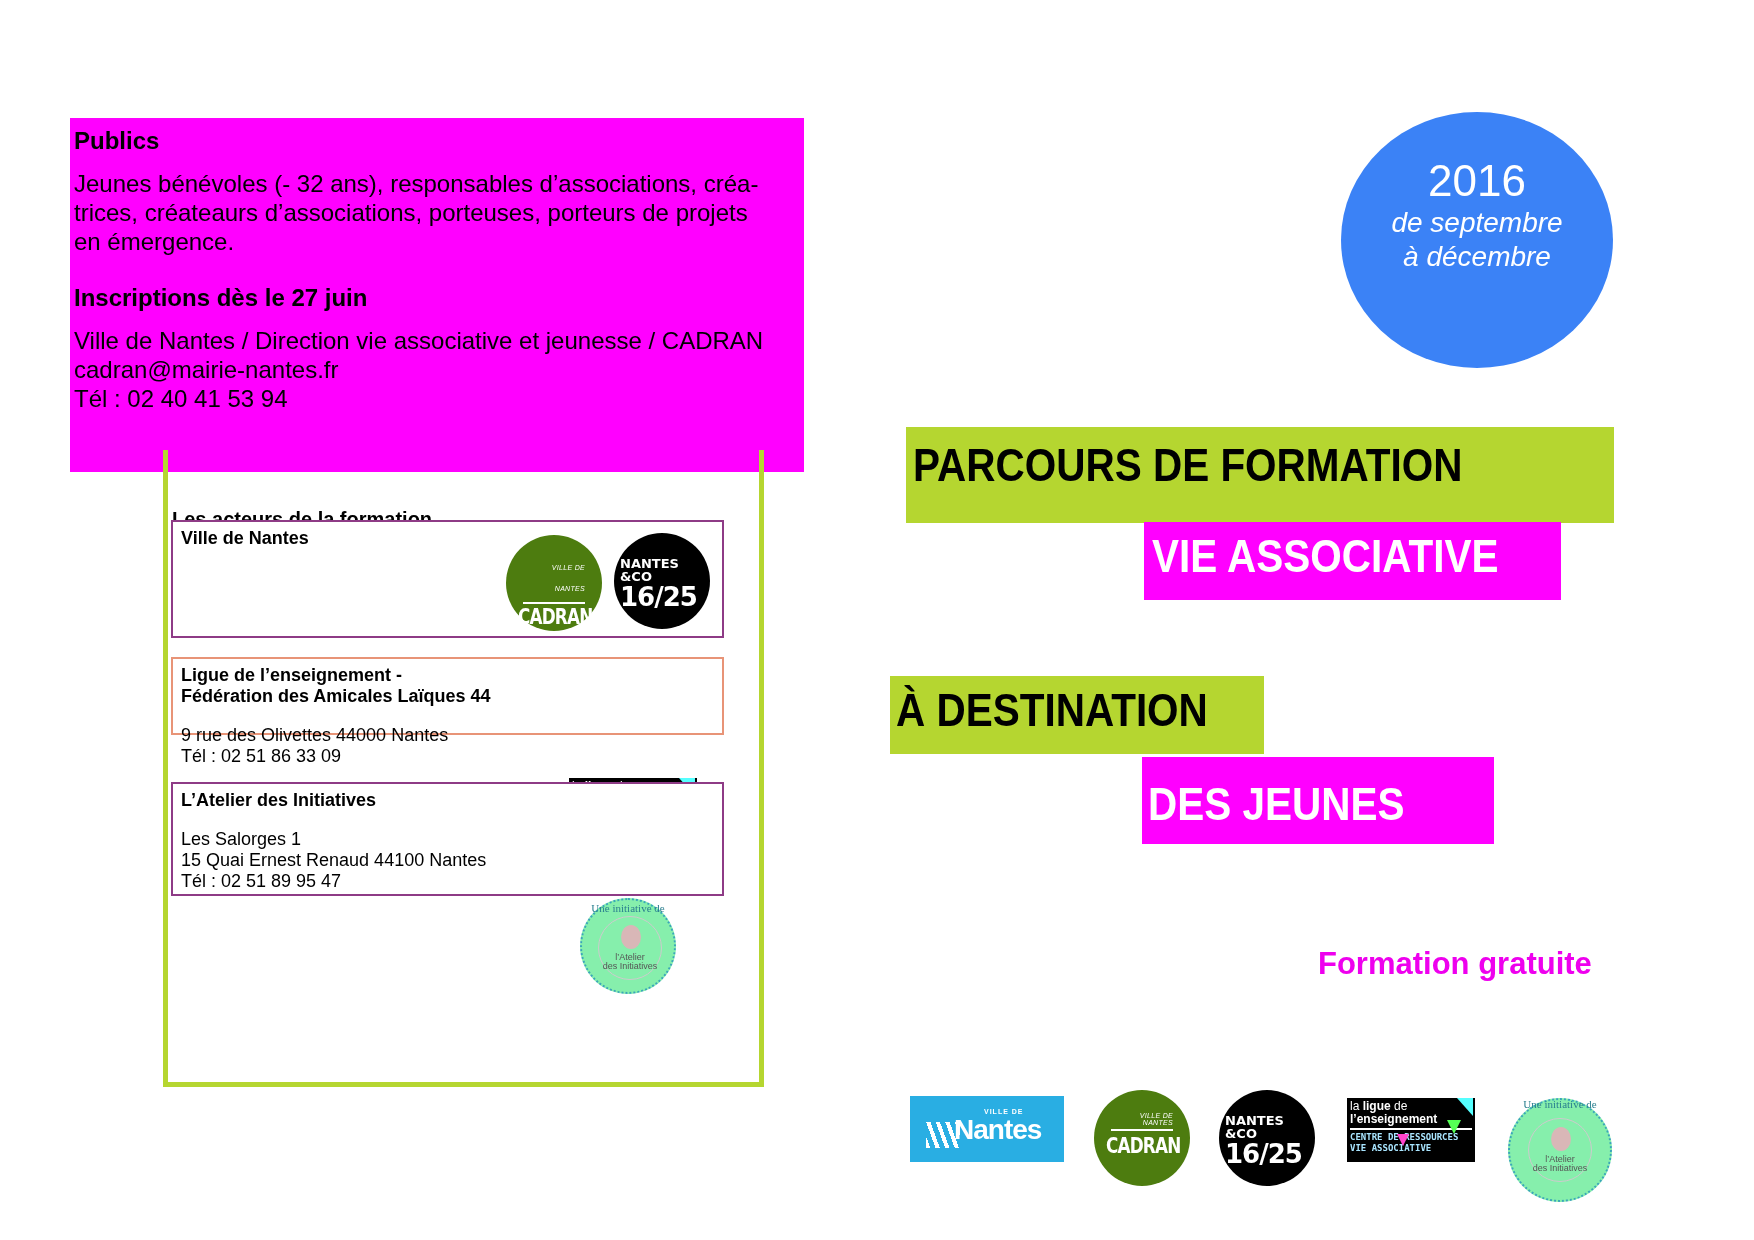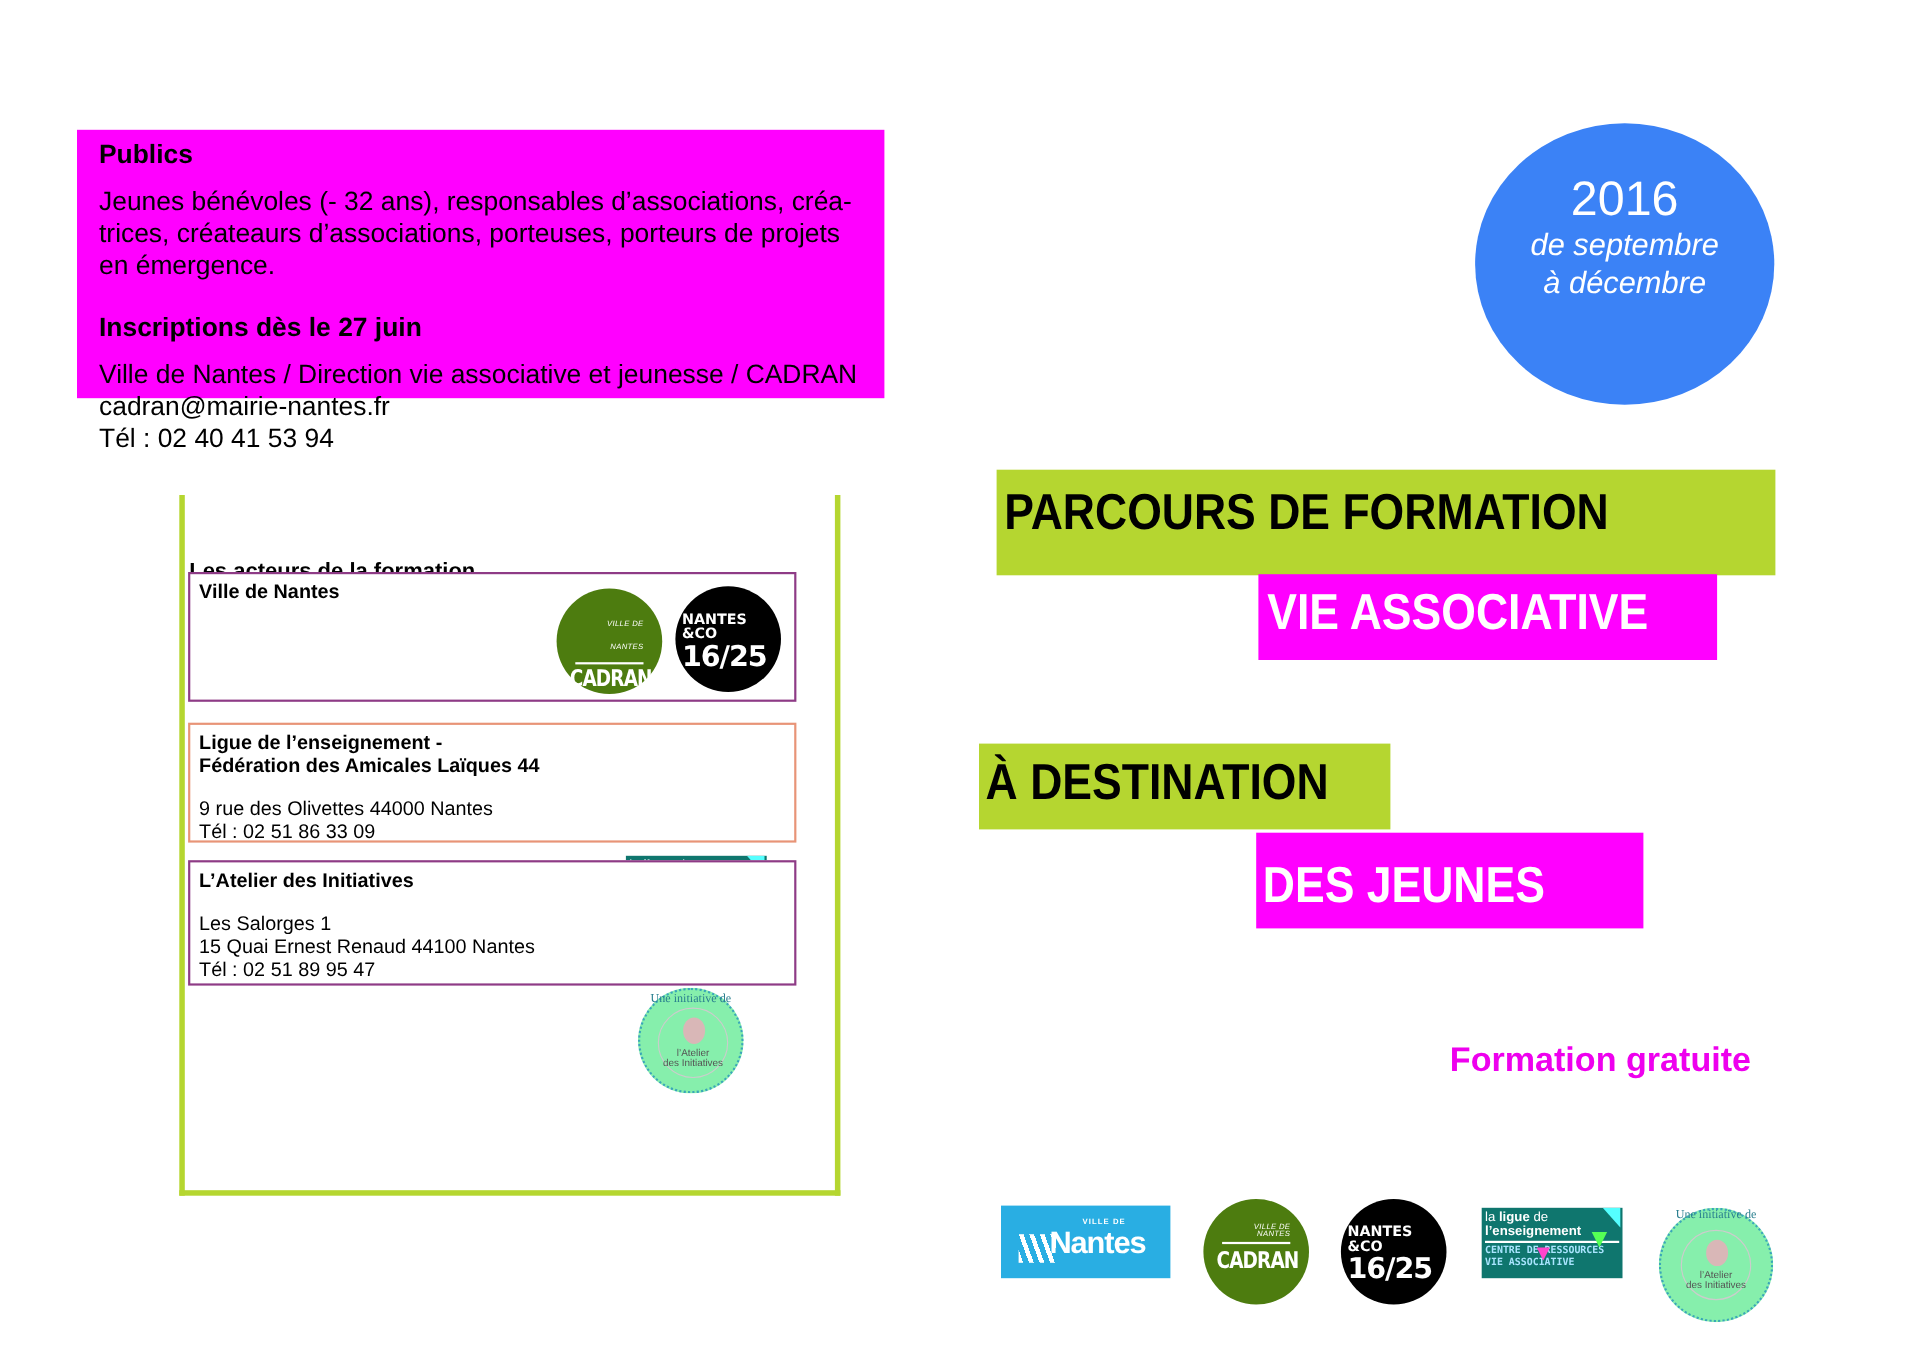--- a/index.html
+++ b/index.html
@@ -1,21 +1,21 @@
 <!DOCTYPE html>
 <html><head>
 <meta charset="utf-8">
 <style>
   html, body { margin:0; padding:0; background:#ffffff; }
   body { width:1754px; height:1240px; position:relative; overflow:hidden;
          font-family:"Liberation Sans", "DejaVu Sans", sans-serif; color:#000; }
   .abs { position:absolute; }
 
   
-  #publics { left:70px; top:118px; width:734px; height:244px; background:#ff00ff; box-sizing:border-box; padding:8px 20px; }
+  #publics { left:70px; top:118px; width:734px; height:354px; background:#ff00ff; box-sizing:border-box; padding:8px 4px; }
   #publics .h { font-weight:bold; font-size:24px; }
   #publics p { margin:0; font-size:24px; line-height:29px; }
   #publics .gap { height:14px; }
 
   
   #frame { left:163px; top:450px; width:601px; height:637px; border:5px solid #b5d630; border-top:none; box-sizing:border-box; }
 
   #acteurs-title { left:172px; top:508px; font-size:20px; font-weight:bold; }
 
   .acteur { position:absolute; left:171px; width:553px; box-sizing:border-box; border:2px solid #8e3b86; background:#fff; padding:6px 8px; font-size:18px; line-height:21px; }
@@ -24,21 +24,21 @@
   .acteur.ligue { border-color:#e89477; }
   .logo-slot { position:absolute; }
 
   
   .cadran { width:96px; height:96px; border-radius:50%; background:#4d7c0f; color:#fff; text-align:right; box-sizing:border-box; padding-top:22px; }
   .cadran .small { font-size:7px; font-style:italic; letter-spacing:.3px; border-bottom:2px solid #fff; width:62px; margin:0 auto 3px; padding-bottom:3px; }
   .cadran .big { font-family:"DejaVu Sans", sans-serif; font-weight:bold; font-size:21px; letter-spacing:-1px; transform:scaleX(0.8); }
   .nantesco { width:96px; height:96px; border-radius:50%; background:#000; color:#fff; box-sizing:border-box; padding:24px 0 0 6px; font-family:"DejaVu Sans", sans-serif; font-weight:bold; line-height:13px; }
   .nantesco .l1 { font-size:13px; }
   .nantesco .l2 { font-size:26px; line-height:28px; letter-spacing:-1px; }
-  .ligue-logo { width:128px; height:64px; background:#0f766e; color:#fff; box-sizing:border-box; padding:2px 3px; font-size:12px; line-height:13px; position:relative; overflow:hidden; }
+  .ligue-logo { width:128px; height:64px; background:#000000; color:#fff; box-sizing:border-box; padding:2px 3px; font-size:12px; line-height:13px; position:relative; overflow:hidden; }
   .ligue-logo .top { border-bottom:2px solid #fff; padding-bottom:2px; }
   .ligue-logo .b { font-weight:bold; }
   .ligue-logo .bottom { font-size:9px; line-height:11px; color:#a9e5ff; font-family:"DejaVu Sans Mono", monospace; font-weight:bold; margin-top:2px; }
   .ligue-logo .tri1 { position:absolute; right:2px; top:0; width:0; height:0; border-left:16px solid transparent; border-top:18px solid #5ff; }
   .ligue-logo .tri2 { position:absolute; right:14px; top:22px; width:0; height:0; border-left:7px solid transparent; border-right:7px solid transparent; border-top:14px solid #5f5; }
   .ligue-logo .tri3 { position:absolute; left:50px; top:36px; width:0; height:0; border-left:6px solid transparent; border-right:6px solid transparent; border-top:12px solid #f4c; }
   .atelier { width:104px; height:104px; border-radius:50%; border:2px dotted #3aa7b8; box-sizing:border-box; position:relative; background:#86efac; text-align:center; }
   .atelier .arc { position:absolute; top:-2px; left:0; width:100%; font-size:11px; color:#2a7f8f; font-family:"Liberation Serif", serif; }
   .atelier .inner { position:absolute; left:18px; top:18px; width:64px; height:64px; border-radius:50%; border:1px solid #ccc; font-size:9px; color:#555; box-sizing:border-box; padding-top:36px; line-height:9px; }
   .atelier .tree { position:absolute; left:22px; top:8px; width:20px; height:24px; border-radius:50%; background:#d9b7b7; }
@@ -91,21 +91,21 @@
     <div class="small">VILLE DE NANTES</div>
     <div class="big">CADRAN</div>
   </div>
   <div class="logo-slot nantesco" style="left:441px;top:11px;">
     <div class="l1">NANTES</div>
     <div class="l1">&amp;CO</div>
     <div class="l2">16/25</div>
   </div>
 </div>
 
-<div class="acteur ligue" style="top:657px;height:109px;">
+<div class="acteur ligue" style="top:657px;height:78px;">
   <div class="name">Ligue de l’enseignement -</div>
   <div class="name">Fédération des Amicales Laïques 44</div>
   <div class="addr">
     <div>9 rue des Olivettes 44000 Nantes</div>
     <div>Tél : 02 51 86 33 09</div>
   </div>
   <div class="logo-slot ligue-logo" style="left:388px;top:11px;">
     <div class="top"><span>la </span><span class="b">ligue</span><span> de</span><br><span class="b">l’enseignement</span></div>
     <div class="bottom">
         <div>CENTRE DE RESSOURCES</div>

